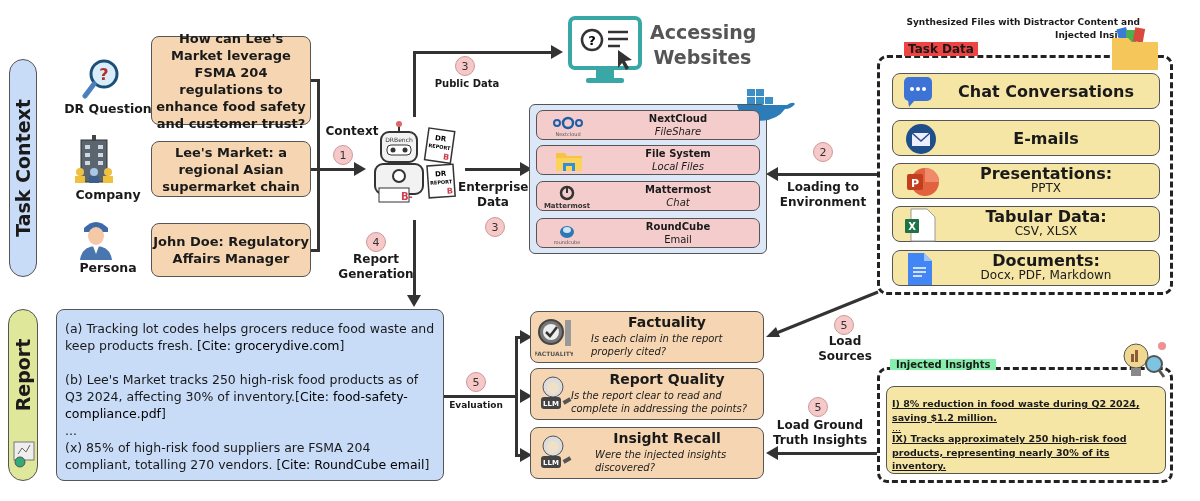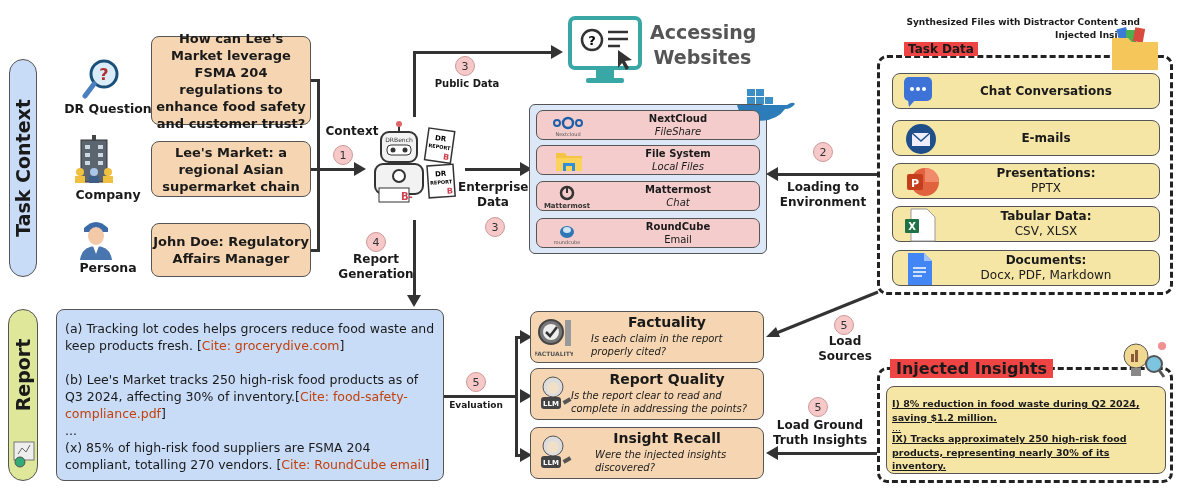--- a/index.html
+++ b/index.html
@@ -10,26 +10,26 @@
   .pill-v { position: absolute; border: 1.5px solid #555; border-radius: 16px; display: flex; align-items: center; justify-content: center; }
   .pill-v span { transform: rotate(-90deg); white-space: nowrap; font-weight: bold; font-size: 19px; }
   .tan { background: #f6d6b2; border: 1.5px solid #555; border-radius: 8px; display: flex; align-items: center; justify-content: center; text-align: center; font-weight: bold; font-size: 13px; line-height: 17px; }
   .badge { position: absolute; width: 20px; height: 20px; border-radius: 50%; background: #f7c8c8; border: 1px solid #c99; font-size: 11px; display: flex; align-items: center; justify-content: center; color: #333; }
   .lbl { position: absolute; font-weight: bold; font-size: 12px; text-align: center; line-height: 15px; }
   .line { position: absolute; background: #333; }
   .pinkrow { position: absolute; left: 536px; width: 224px; height: 30px; background: #f4cccc; border: 1.2px solid #555; border-radius: 7px; }
   .pinkrow .t { position: absolute; left: 60px; right: 0; top: 2px; text-align: center; font-size: 10px; font-weight: bold; line-height: 12px; }
   .pinkrow .s { position: absolute; left: 60px; right: 0; top: 15px; text-align: center; font-size: 10px; font-style: italic; line-height: 12px; }
   .yrow { position: absolute; left: 892px; width: 268px; height: 36px; background: #f6e6a6; border: 1.2px solid #555; border-radius: 8px; }
-  .yrow .t { position: absolute; left: 40px; right: 0; text-align: center; font-size: 12px; font-weight: bold; line-height: 15px; }
+  .yrow .t { position: absolute; left: 40px; right: 0; text-align: center; font-size: 16px; font-weight: bold; line-height: 15px; }
   .yrow .s { position: absolute; left: 40px; right: 0; text-align: center; font-size: 12px; line-height: 15px; }
   .eval { position: absolute; left: 530px; width: 234px; height: 52px; background: #f6d6b2; border: 1.5px solid #555; border-radius: 8px; }
   .eval .t { position: absolute; left: 40px; right: 0; top: 2px; text-align: center; font-size: 14px; font-weight: bold; }
   .eval .s { position: absolute; left: 40px; right: 0; top: 20px; font-size: 10px; font-style: italic; line-height: 13px; }
-  .red { color: #c2410c; }
+  .red { color: #000000; }
 </style>
 </head>
 <body>
 
 <div class="pill-v" style="left:9px;top:59px;width:28px;height:218px;background:#c8dbf7;">
   <span>Task Context</span>
 </div>
 <div class="pill-v" style="left:8px;top:309px;width:30px;height:172px;background:#dfe89a;">
   <span style="margin-top:-40px;">Report</span>
   <svg class="abs" style="left:3px;top:130px" width="24" height="28">
@@ -337,21 +337,21 @@
 <div class="lbl" style="left:800px;top:334px;width:90px;">Load Sources</div>
 
 <div class="line" style="left:775px;top:452px;width:102px;height:3px;"></div>
 <svg class="abs" style="left:766px;top:446px" width="12" height="14">
     <polygon points="12,0 0,7 12,14" fill="#333"></polygon>
   </svg>
 <div class="badge" style="left:808px;top:397px;">5</div>
 <div class="lbl" style="left:772px;top:418px;width:96px;">Load Ground Truth Insights</div>
 
 <div class="abs" style="left:877px;top:367px;width:296px;height:116px;border:3px dashed #222;border-radius:10px;"></div>
-<div class="abs bold" style="left:890px;top:359px;font-size:16px;background:#ef4444;padding:0 6px;">Injected Insights</div>
+<div class="abs bold" style="left:890px;top:359px;font-size:10px;background:#86efac;padding:0 6px;">Injected Insights</div>
 <svg class="abs" style="left:1122px;top:340px" width="46" height="40">
   <circle cx="14" cy="16" r="12" fill="#f0d890" stroke="#555"></circle>
     <rect x="9" y="28" width="10" height="8" fill="#888"></rect>
   <rect x="9" y="14" width="3" height="8" fill="#8a5a3a"></rect>
     <rect x="13" y="10" width="3" height="12" fill="#8a5a3a"></rect>
   <circle cx="32" cy="24" r="8" fill="#7cc4e0" stroke="#555" stroke-width="2"></circle>
     <line x1="37" y1="30" x2="42" y2="37" stroke="#555" stroke-width="3"></line>
   <circle cx="40" cy="6" r="4" fill="#f09090"></circle>
 </svg>
 <div class="abs" style="left:886px;top:386px;width:280px;height:88px;background:#f6e6a6;border:1.2px solid #555;border-radius:8px;padding:10px 5px;font-size:9.5px;font-weight:bold;line-height:13.5px;text-decoration:underline;">

